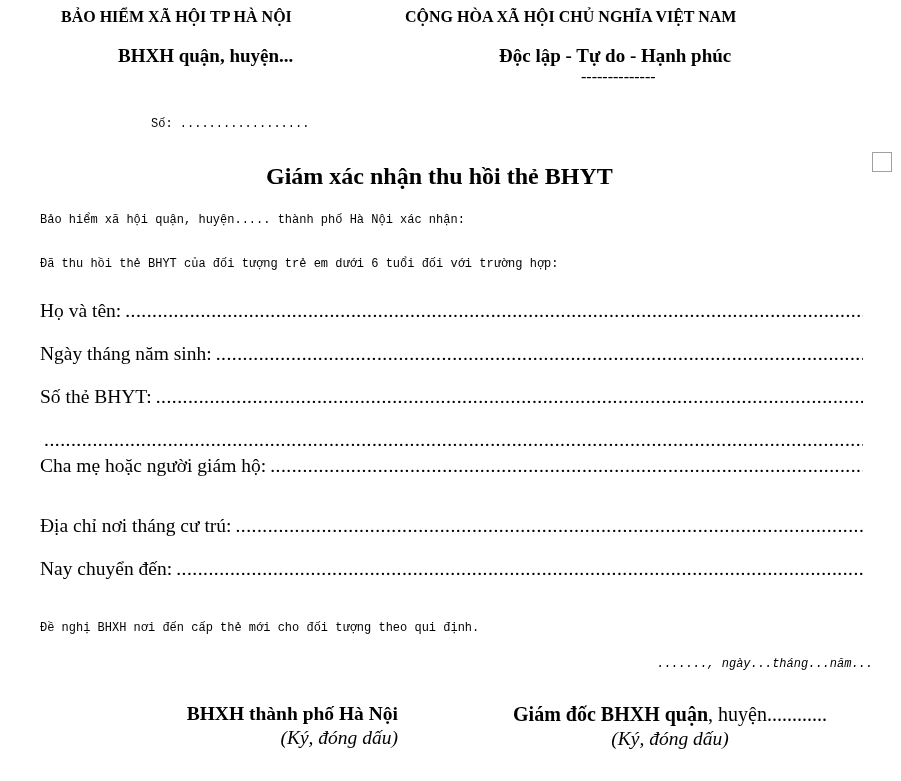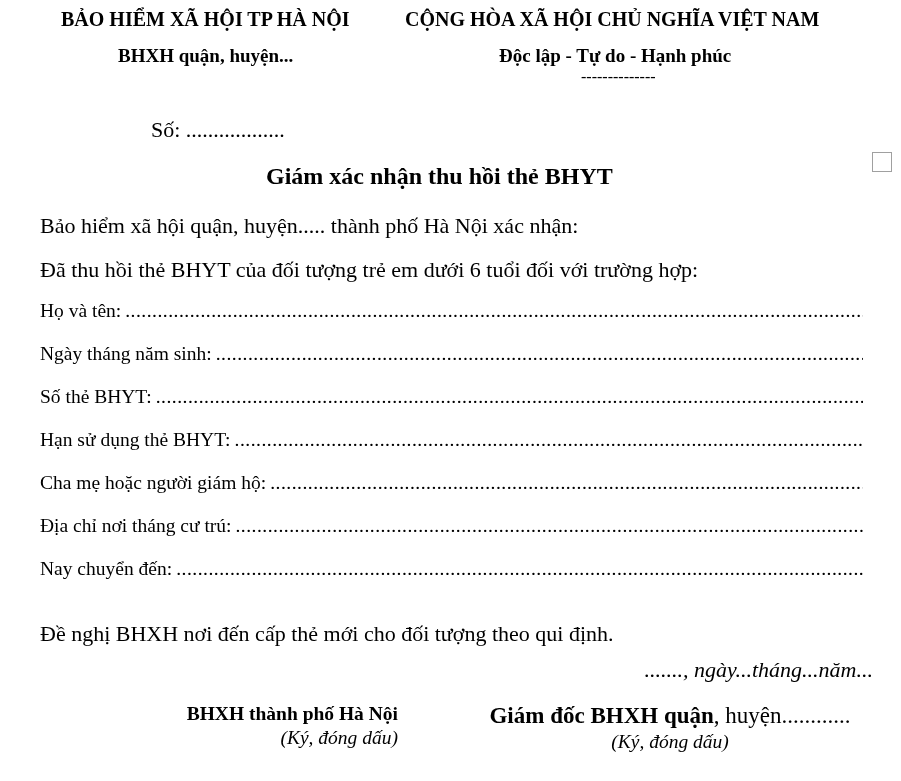--- a/index.html
+++ b/index.html
@@ -1,22 +1,22 @@
 <!DOCTYPE html>
 <html><head>
 <meta charset="utf-8">
 <style>
   html, body { margin:0; padding:0; background:#ffffff; }
   body { width:901px; height:781px; position:relative; overflow:hidden;
          font-family:"Liberation Serif", serif; color:#000; }
   .abs { position:absolute; white-space:nowrap; }
   .bold { font-weight:bold; }
-  .hdr { font-size:20px; font-weight:bold; }
+  .hdr { font-size:16px; font-weight:bold; }
   .sub { font-size:19px; font-weight:bold; }
-  .body { font-size:22px; }
+  .body { font-size:12px;font-family:Liberation Mono, monospace; }
   .title { font-size:24px; font-weight:bold; }
   .field { position:absolute; left:40px; right:38px; display:flex; align-items:baseline; font-size:19.5px; }
   .field .lbl { white-space:nowrap; }
   .field .dots { flex:1; overflow:hidden; white-space:nowrap; margin-left:4px; letter-spacing:0.5px; }
   .ital { font-style:italic; }
   .checkbox { position:absolute; left:872px; top:152px; width:20px; height:20px;
               border:1.5px solid #a0a0a0; box-sizing:border-box; background:#fff; }
 </style>
 </head>
 <body>
@@ -43,24 +43,23 @@
 </div>
 <div class="field" style="top:343px;">
   <span class="lbl">Ngày tháng năm sinh:</span>
   <span class="dots">..........................................................................................................................................................................................................</span>
 </div>
 <div class="field" style="top:386px;">
   <span class="lbl">Số thẻ BHYT:</span>
   <span class="dots">..........................................................................................................................................................................................................</span>
 </div>
 <div class="field" style="top:429px;">
-  <span class="lbl">Hạn sử dụng thẻ BHYT:</span>
   <span class="dots">..........................................................................................................................................................................................................</span>
 </div>
-<div class="field" style="top:472px;align-items:center;">
+<div class="field" style="top:455px;align-items:center;">
   <span class="lbl">Cha mẹ hoặc người giám hộ:</span>
   <span class="dots">..........................................................................................................................................................................................................</span>
 </div>
 <div class="field" style="top:515px;">
   <span class="lbl">Địa chỉ nơi tháng cư trú:</span>
   <span class="dots">..........................................................................................................................................................................................................</span>
 </div>
 <div class="field" style="top:558px;">
   <span class="lbl">Nay chuyển đến:</span>
   <span class="dots">..........................................................................................................................................................................................................</span>
@@ -68,17 +67,17 @@
 
 <div class="abs body" style="left:40px; top:621px;">Đề nghị BHXH nơi đến cấp thẻ mới cho đối tượng theo qui định.</div>
 
 <div class="abs body ital" style="right:28px; top:657px;">......., ngày...tháng...năm...</div>
 
 <div class="abs" style="left:90px; width:308px; top:703px; text-align:right;">
   <div class="bold" style="font-size:19.5px;">BHXH thành phố Hà Nội</div>
   <div class="ital" style="font-size:19.5px; margin-top:2px;">(Ký, đóng dấu)</div>
 </div>
 <div class="abs" style="left:480px; width:380px; top:703px; text-align:center;">
-  <div style="font-size:23px;">
+  <div style="font-size:20px;">
     <span class="bold">Giám đốc BHXH quận</span><span>, huyện............</span>
   </div>
   <div class="ital" style="font-size:19.5px; margin-top:2px;">(Ký, đóng dấu)</div>
 </div>
 
 </body></html>

